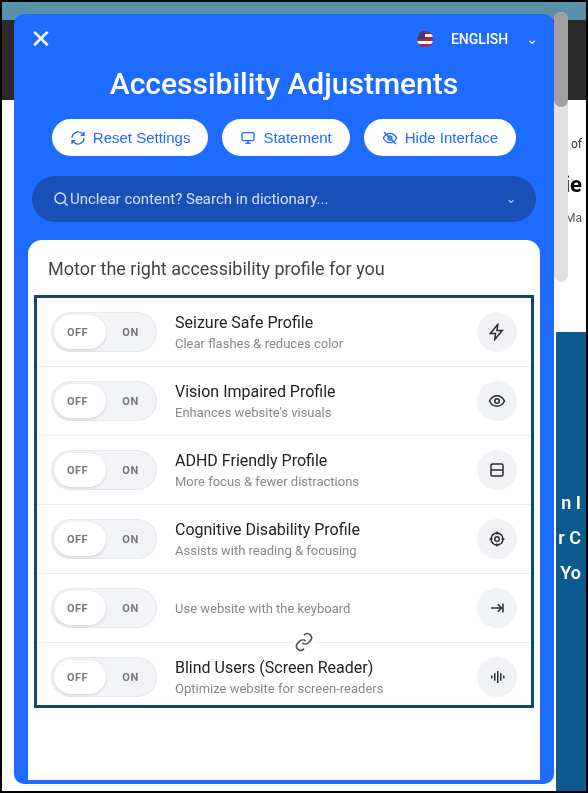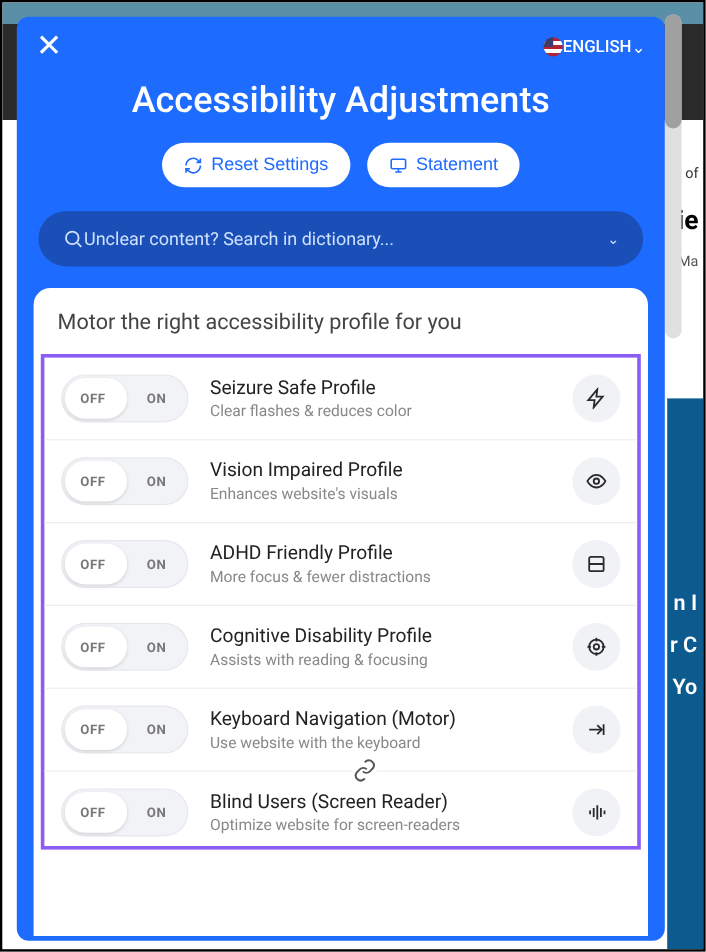--- a/index.html
+++ b/index.html
@@ -24,21 +24,21 @@
     top: 12px; left: 12px;
     width: 540px; height: 770px;
     background: #1e6bff;
     border-radius: 10px;
     padding: 0;
     overflow: hidden;
   }
 
   .top-row { display: flex; justify-content: space-between; align-items: center; padding: 12px 16px 8px 16px; }
   .close-x { color: #fff; font-size: 26px; font-weight: 300; cursor: pointer; line-height: 1; }
-  .lang { display: flex; align-items: center; gap: 0; color: #fff; font-size: 14px; font-weight: 500; cursor: pointer; }
+  .lang { display: flex; align-items: center; gap: 18px; color: #fff; font-size: 14px; font-weight: 500; cursor: pointer; }
   .flag { width: 16px; height: 16px; border-radius: 50%; background: linear-gradient(to bottom, #b22234 0%, #b22234 20%, #fff 20%, #fff 40%, #b22234 40%, #b22234 60%, #fff 60%, #fff 80%, #b22234 80%); position: relative; }
   .flag::before { content:""; position:absolute; top:0; left:0; width:8px; height:8px; background:#3c3b6e; border-top-left-radius:8px; }
 
   .title { color: #fff; text-align: center; font-size: 30px; font-weight: 500; padding: 6px 0 18px 0; }
 
   .btn-row { display: flex; justify-content: center; gap: 14px; padding: 0 18px 20px 18px; }
   .pill-btn {
     background: #fff; color: #1e6bff; border: none; border-radius: 24px;
     padding: 10px 18px; font-size: 15px; font-weight: 500;
     display: flex; align-items: center; gap: 7px; cursor: pointer; justify-content: space-between;
@@ -60,21 +60,21 @@
   .card {
     background: #fff;
     margin: 0 14px;
     border-radius: 14px 14px 0 0;
     padding: 18px 0 0 0;
     height: 540px;
   }
   .card-title { font-size: 18px; color: #444; padding: 0 20px 16px 20px; }
 
   .highlight-box {
-    border: 3px solid #8b5cf6;
+    border: 3px solid #0c4a6e;
     margin: 0 6px 0 6px;
     padding: 0;
   }
 
   .profile-row {
     display: flex; align-items: center;
     padding: 14px 14px;
     border-bottom: 1px solid #eee;
     gap: 18px;
     position: relative;
@@ -160,20 +160,28 @@
         </svg>
       <span>Reset Settings</span>
     </button>
     <button class="pill-btn">
       <svg viewBox="0 0 24 24" fill="none" stroke="currentColor" stroke-width="2">
           <rect x="3" y="4" width="18" height="12" rx="2"></rect>
           <path d="M8 20h8M12 16v4"></path>
         </svg>
       <span>Statement</span>
     </button>
+    <button class="pill-btn">
+      <svg viewBox="0 0 24 24" fill="none" stroke="currentColor" stroke-width="2">
+          <path d="M2 12s3.5-7 10-7 10 7 10 7-3.5 7-10 7S2 12 2 12z"></path>
+          <circle cx="12" cy="12" r="3"></circle>
+          <line x1="3" y1="3" x2="21" y2="21"></line>
+        </svg>
+      <span>Hide Interface</span>
+    </button>
   </div>
 
   <div class="search-bar">
     <svg class="mag" viewBox="0 0 24 24" fill="none" stroke="currentColor" stroke-width="2">
         <circle cx="11" cy="11" r="7"></circle>
         <line x1="21" y1="21" x2="16.65" y2="16.65"></line>
       </svg>
     <span class="ph">Unclear content? Search in dictionary...</span>
     <span class="chev">⌄</span>
   </div>
@@ -258,21 +266,20 @@
         </div>
       </div>
 
       <div class="profile-row">
         <div class="toggle">
           <div class="knob"></div>
           <span class="lbl">OFF</span>
           <span class="lbl">ON</span>
         </div>
         <div class="profile-text">
-          <div class="name">Keyboard Navigation (Motor)</div>
           <div class="desc">Use website with the keyboard</div>
         </div>
         <div class="icon-badge">
           <svg viewBox="0 0 24 24" fill="none" stroke="currentColor" stroke-width="2">
               <line x1="4" y1="12" x2="18" y2="12"></line>
               <polyline points="13 7 18 12 13 17"></polyline>
               <line x1="20" y1="6" x2="20" y2="18"></line>
             </svg>
         </div>
         <div class="link-icon">

